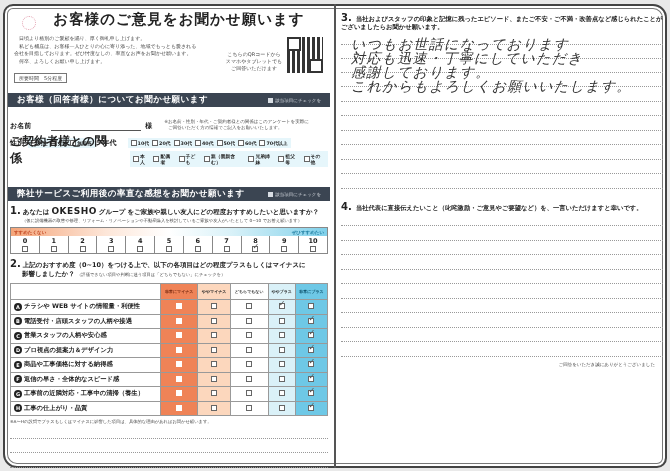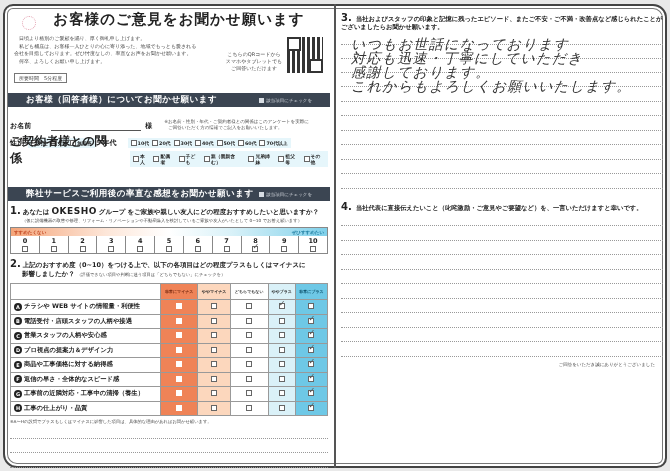--- a/index.html
+++ b/index.html
@@ -15,21 +15,21 @@
   .intro-text { position: absolute; left: 4px; top: 0; width: 220px; font-size: 5px; line-height: 7.5px; color: #444; }
   .time-box { position: absolute; left: 4px; top: 38px; border: 1px solid #777; font-size: 5px; padding: 1px 4px; color: #444; }
   .qr-text { position: absolute; left: 212px; top: 16px; font-size: 5px; line-height: 7px; text-align: center; color: #444; width: 64px; }
   .qr { position: absolute; left: 277px; top: 2px; width: 36px; height: 36px; background:
       repeating-linear-gradient(90deg, #111 0 3px, #fff 3px 5px),
       #fff; opacity: .85; }
   .qr::before, .qr::after { content:""; position:absolute; width:10px; height:10px; border:2px solid #111; background:#fff; }
   .qr::before { left:0; top:0; }
   .qr::after { right:0; bottom:0; }
 
-  .section-bar { background: #3b4552; color: #fff; height: 14px; display: flex; align-items: center; justify-content: space-between; padding: 0 18px; margin: 0 -2px; }
+  .section-bar { background: #3b4552; color: #fff; height: 14px; display: flex; align-items: center; justify-content: space-between; padding: 0 9px; margin: 0 -2px; }
   .section-bar .ttl { font-size: 8.5px; font-weight: bold; letter-spacing: .5px; }
   .section-bar .hint { font-size: 4.5px; color: #d8dde3; display: flex; align-items: center; gap: 2px; }
   .hint-box { width: 5px; height: 5px; background: #d8dde3; display: inline-block; }
 
   .row { display: flex; align-items: flex-end; font-size: 6px; height: 17px; }
   .lbl { font-weight: bold; font-size: 7px; }
   .name-line { border-bottom: 1px solid #555; width: 90px; height: 10px; margin-left: 20px; }
   .sama { font-weight: bold; font-size: 7px; margin-left: 4px; }
   .note { font-size: 4.5px; line-height: 6px; color: #444; margin-left: 12px; }
   .opts { display: flex; align-items: center; gap: 3px; background: #e6f6fb; padding: 2px 3px; }

